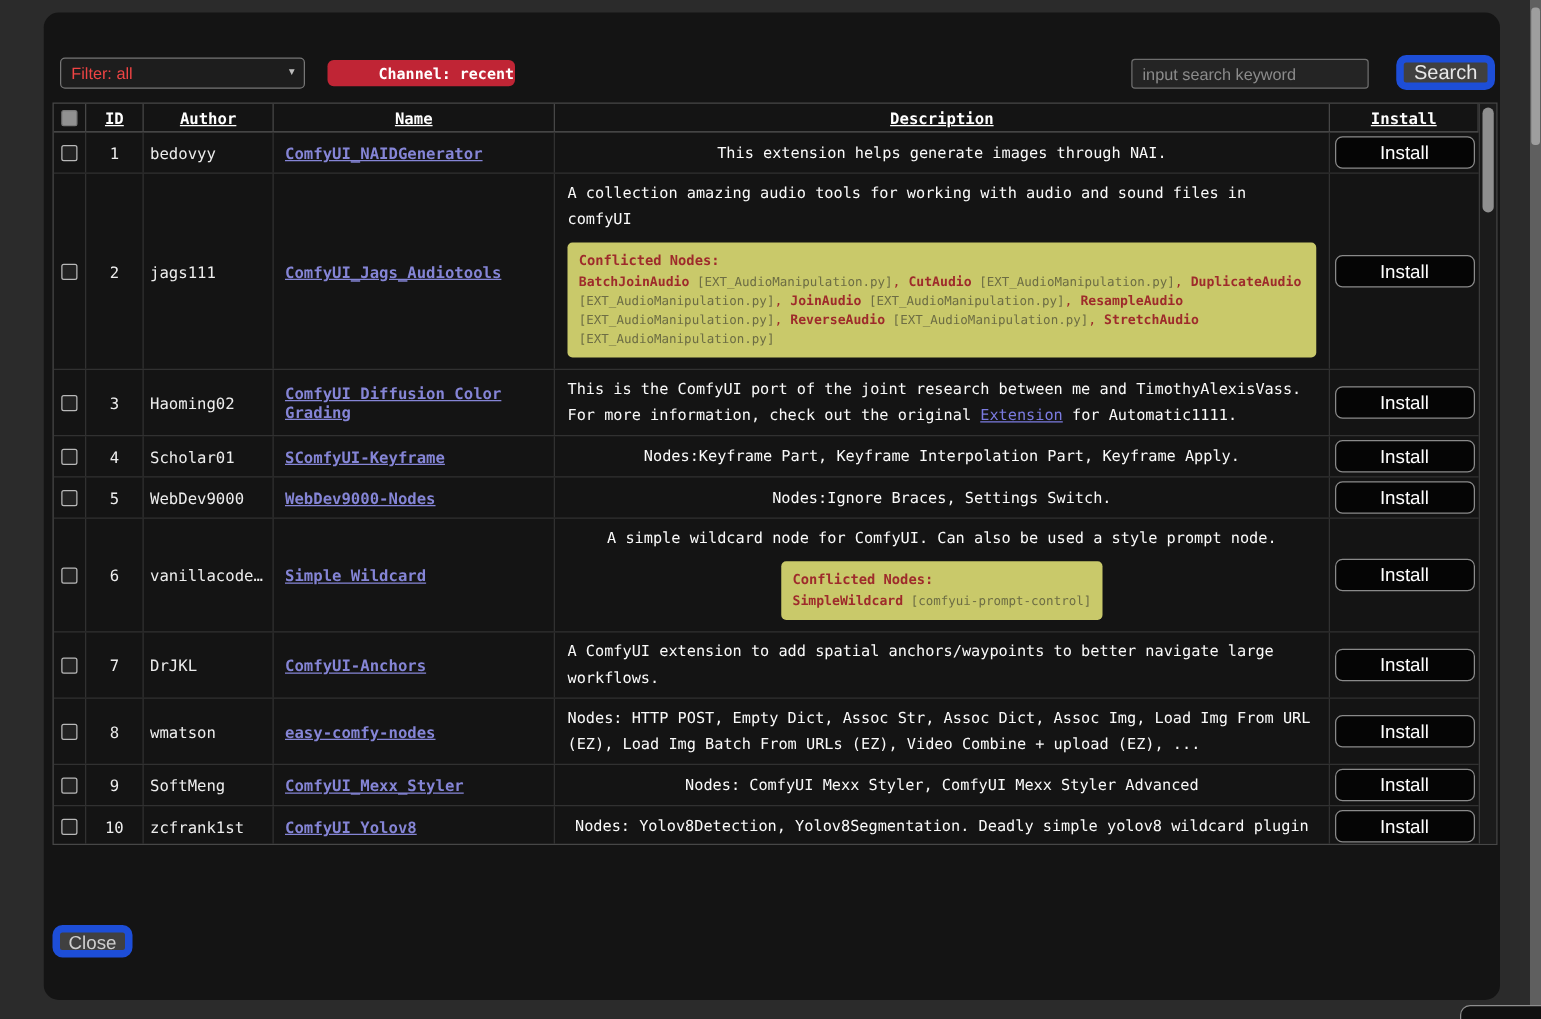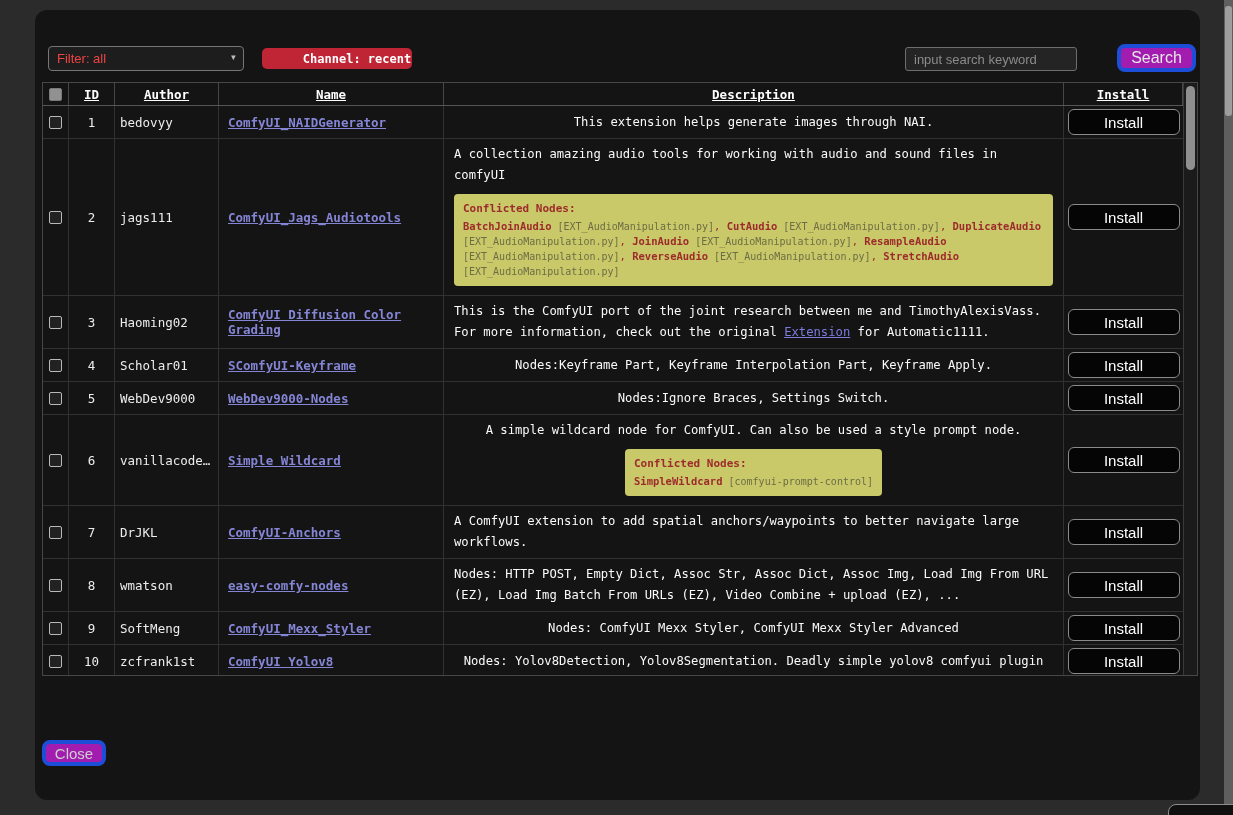--- a/index.html
+++ b/index.html
@@ -12,26 +12,26 @@
 
   
   .select-wrap { position:absolute; left:13px; top:36px; width:196px; height:25px; }
   .select-wrap select { width:100%; height:100%; background:#1d1d1d; color:#ef4444;
     border:1px solid #767676; border-radius:4px; font:13px "Liberation Sans",sans-serif;
     padding:0 22px 0 8px; appearance:none; -webkit-appearance:none; }
   .select-arrow { position:absolute; right:7px; top:4px; color:#bdbdbd; font-size:12px; pointer-events:none; }
   .channel-badge { position:absolute; left:227px; top:38px; width:150px; height:21px;
     background:var(--channel-badge-bg,#c02535); border-radius:5px; color:#fff;
     font:bold 12px "DejaVu Sans Mono",monospace; display:flex; align-items:center; justify-content:center;padding-left:40px; }
-  .search-input { position:absolute; left:870px; top:37px; width:172px; height:24px;
+  .search-input { position:absolute; left:870px; top:37px; width:190px; height:24px;
     background:#242424; border:1px solid #6e6e6e; border-radius:3px; color:#7dd3fc;
     font:13px "Liberation Sans",sans-serif; padding:0 8px; }
   .search-input::placeholder { color:#8b8b8b; }
-  .btn { font-family:"Liberation Sans",sans-serif; background:#a21caf; color:#e8e8e8;
-    border:4px solid #1d4ed8; border-radius:8px; cursor:pointer; }
+  .btn { font-family:"Liberation Sans",sans-serif; background:#404040; color:#e8e8e8;
+    border:6px solid #1d4ed8; border-radius:8px; cursor:pointer; }
   .search-btn { position:absolute; left:1082px; top:34px; width:79px; height:28px; font-size:16px; }
   .close-btn { position:absolute; left:7px; top:730px; width:64px; height:26px; font-size:15px; color:#cfcfcf; }
 
   
   .table-outer { position:absolute; left:7px; top:72px; width:1156px; height:594px;
     border:1px solid #474747; overflow:hidden; }
   .trow { display:flex; width:1140px; border-bottom:1px solid #313131; min-height:33px; }
   .thead { height:23px; min-height:23px; border-bottom:1px solid #565656; }
   .cell { border-right:1px solid #313131; display:flex; align-items:center; }
   .thead .cell { border-right:1px solid #474747; justify-content:center; font-weight:bold;
@@ -252,21 +252,21 @@
         <div class="trow">
     <div class="cell c-check">
       <span class="checkbox"></span>
     </div>
     <div class="cell c-id">10</div>
     <div class="cell c-author">zcfrank1st</div>
     <div class="cell c-name">
       <a class="name-link">ComfyUI Yolov8</a>
     </div>
     <div class="cell c-desc">
-      <div class="desc-text">Nodes: Yolov8Detection, Yolov8Segmentation. Deadly simple yolov8 comfyui plugin</div>
+      <div class="desc-text">Nodes: Yolov8Detection, Yolov8Segmentation. Deadly simple yolov8 wildcard plugin</div>
     </div>
     <div class="cell c-install">
       <button class="install-btn">Install</button>
     </div>
   </div>
       </div>
     <div class="scroll-track">
       <div class="scroll-thumb"></div>
     </div>
   </div>

